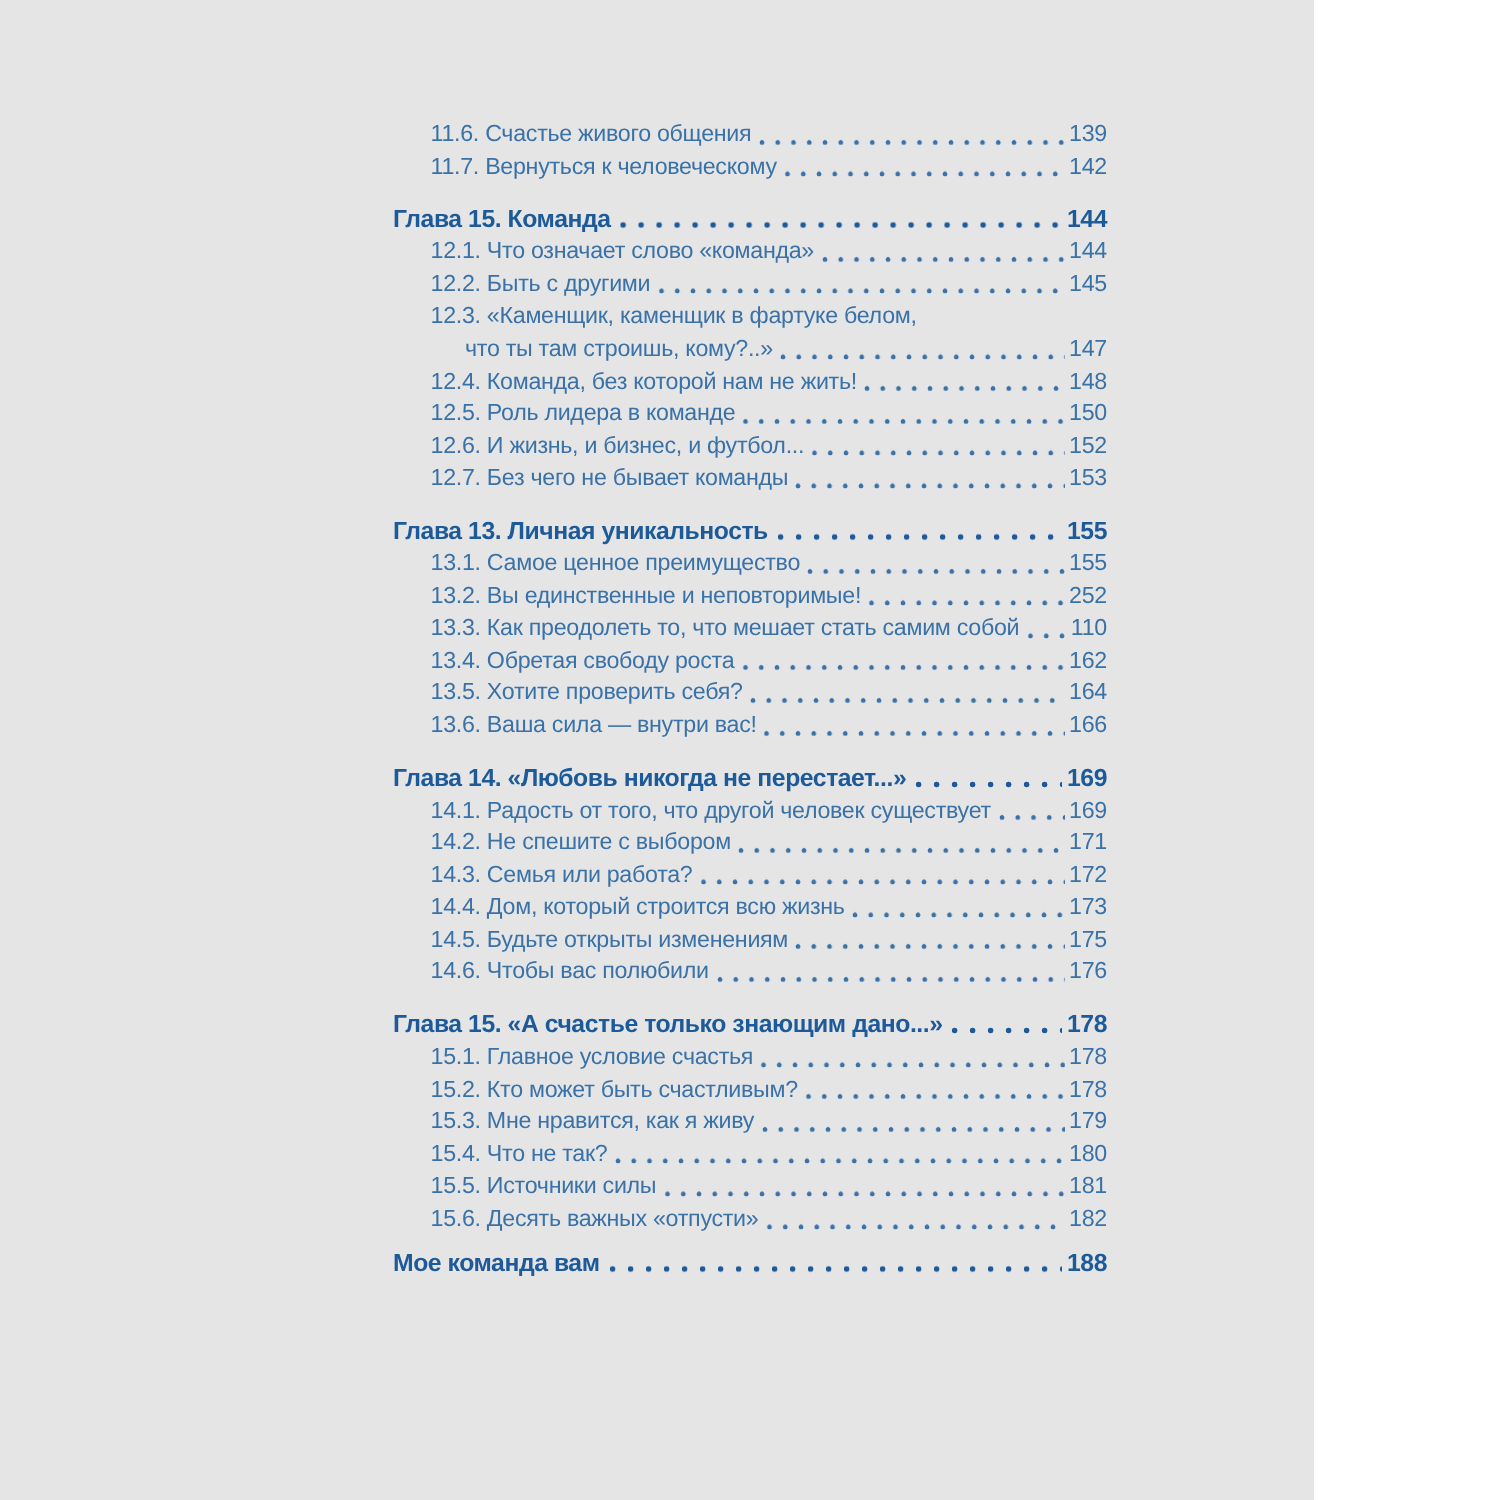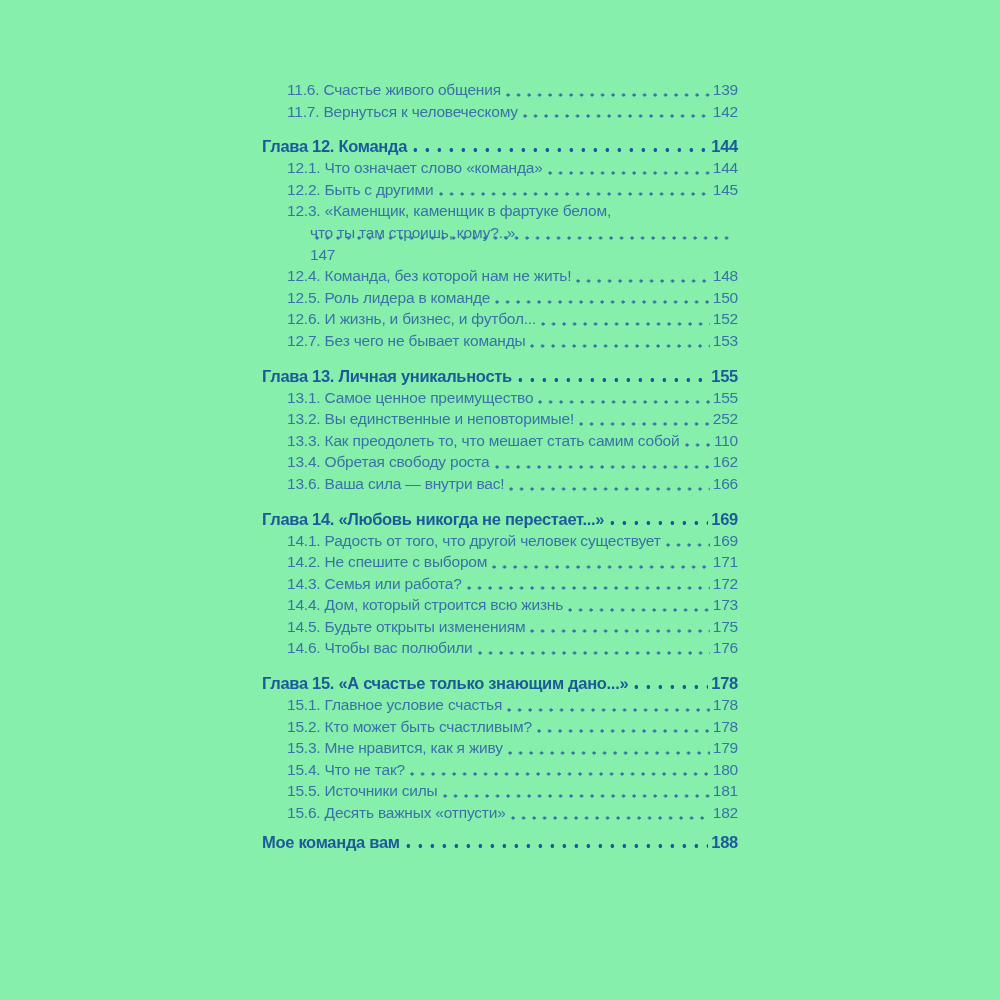--- a/index.html
+++ b/index.html
@@ -4,22 +4,22 @@
 <style>
   html, body { margin: 0; padding: 0; }
   body {
     width: 1000px; height: 1000px;
     background: #ffffff;
     font-family: "Liberation Sans", sans-serif;
     overflow: hidden;
   }
   .book-page {
     position: relative;
-    width: 1000px; height: 1000px;
-    background: #86efac;
+    width: 876px; height: 1000px;
+    background: #e5e5e5;
   }
   .toc {
     position: absolute;
     left: 262px; top: 79px;
     width: 476px;
     color: #3a72a8;
     letter-spacing: -0.2px;
   }
   .row {
     display: flex;
@@ -36,21 +36,21 @@
     content: "";
     position: absolute;
     left: 5px; right: 3px; bottom: 4px;
     height: 5px;
     background-image: radial-gradient(circle at 2px 3px, currentColor 1.4px, transparent 1.8px);
     background-repeat: repeat-x;
     background-size: 10.5px 5px;
   }
   .page-num { white-space: nowrap; }
   .item-row { padding-left: 25px; }
-  .cont-row { padding-left: 48px; flex-direction: column; }
+  .cont-row { padding-left: 48px; }
   .heading-row {
     color: #1d5a99;
     font-weight: bold;
     font-size: 16.5px;
     line-height: 22px;
     margin-top: 13px;
     letter-spacing: -0.3px;
   }
   .heading-row .leader::after {
     left: 6px; right: 3px; bottom: 4px;
@@ -72,21 +72,21 @@
           <span class="page-num">139</span>
         </div>
         <div class="row item-row">
           <span class="label">11.7. Вернуться к человеческому</span>
           <span class="leader"></span>
           <span class="page-num">142</span>
         </div>
       </div>
       <div class="toc-section">
         <div class="row heading-row">
-          <span class="label">Глава 12. Команда</span>
+          <span class="label">Глава 15. Команда</span>
           <span class="leader"></span>
           <span class="page-num">144</span>
         </div>
         <div class="row item-row">
           <span class="label">12.1. Что означает слово «команда»</span>
           <span class="leader"></span>
           <span class="page-num">144</span>
         </div>
         <div class="row item-row">
           <span class="label">12.2. Быть с другими</span>
@@ -140,20 +140,25 @@
         </div>
         <div class="row item-row">
           <span class="label">13.3. Как преодолеть то, что мешает стать самим собой</span>
           <span class="leader"></span>
           <span class="page-num">110</span>
         </div>
         <div class="row item-row">
           <span class="label">13.4. Обретая свободу роста</span>
           <span class="leader"></span>
           <span class="page-num">162</span>
+        </div>
+        <div class="row item-row">
+          <span class="label">13.5. Хотите проверить себя?</span>
+          <span class="leader"></span>
+          <span class="page-num">164</span>
         </div>
         <div class="row item-row">
           <span class="label">13.6. Ваша сила — внутри вас!</span>
           <span class="leader"></span>
           <span class="page-num">166</span>
         </div>
       </div>
       <div class="toc-section">
         <div class="row heading-row">
           <span class="label">Глава 14. «Любовь никогда не перестает...»</span>

